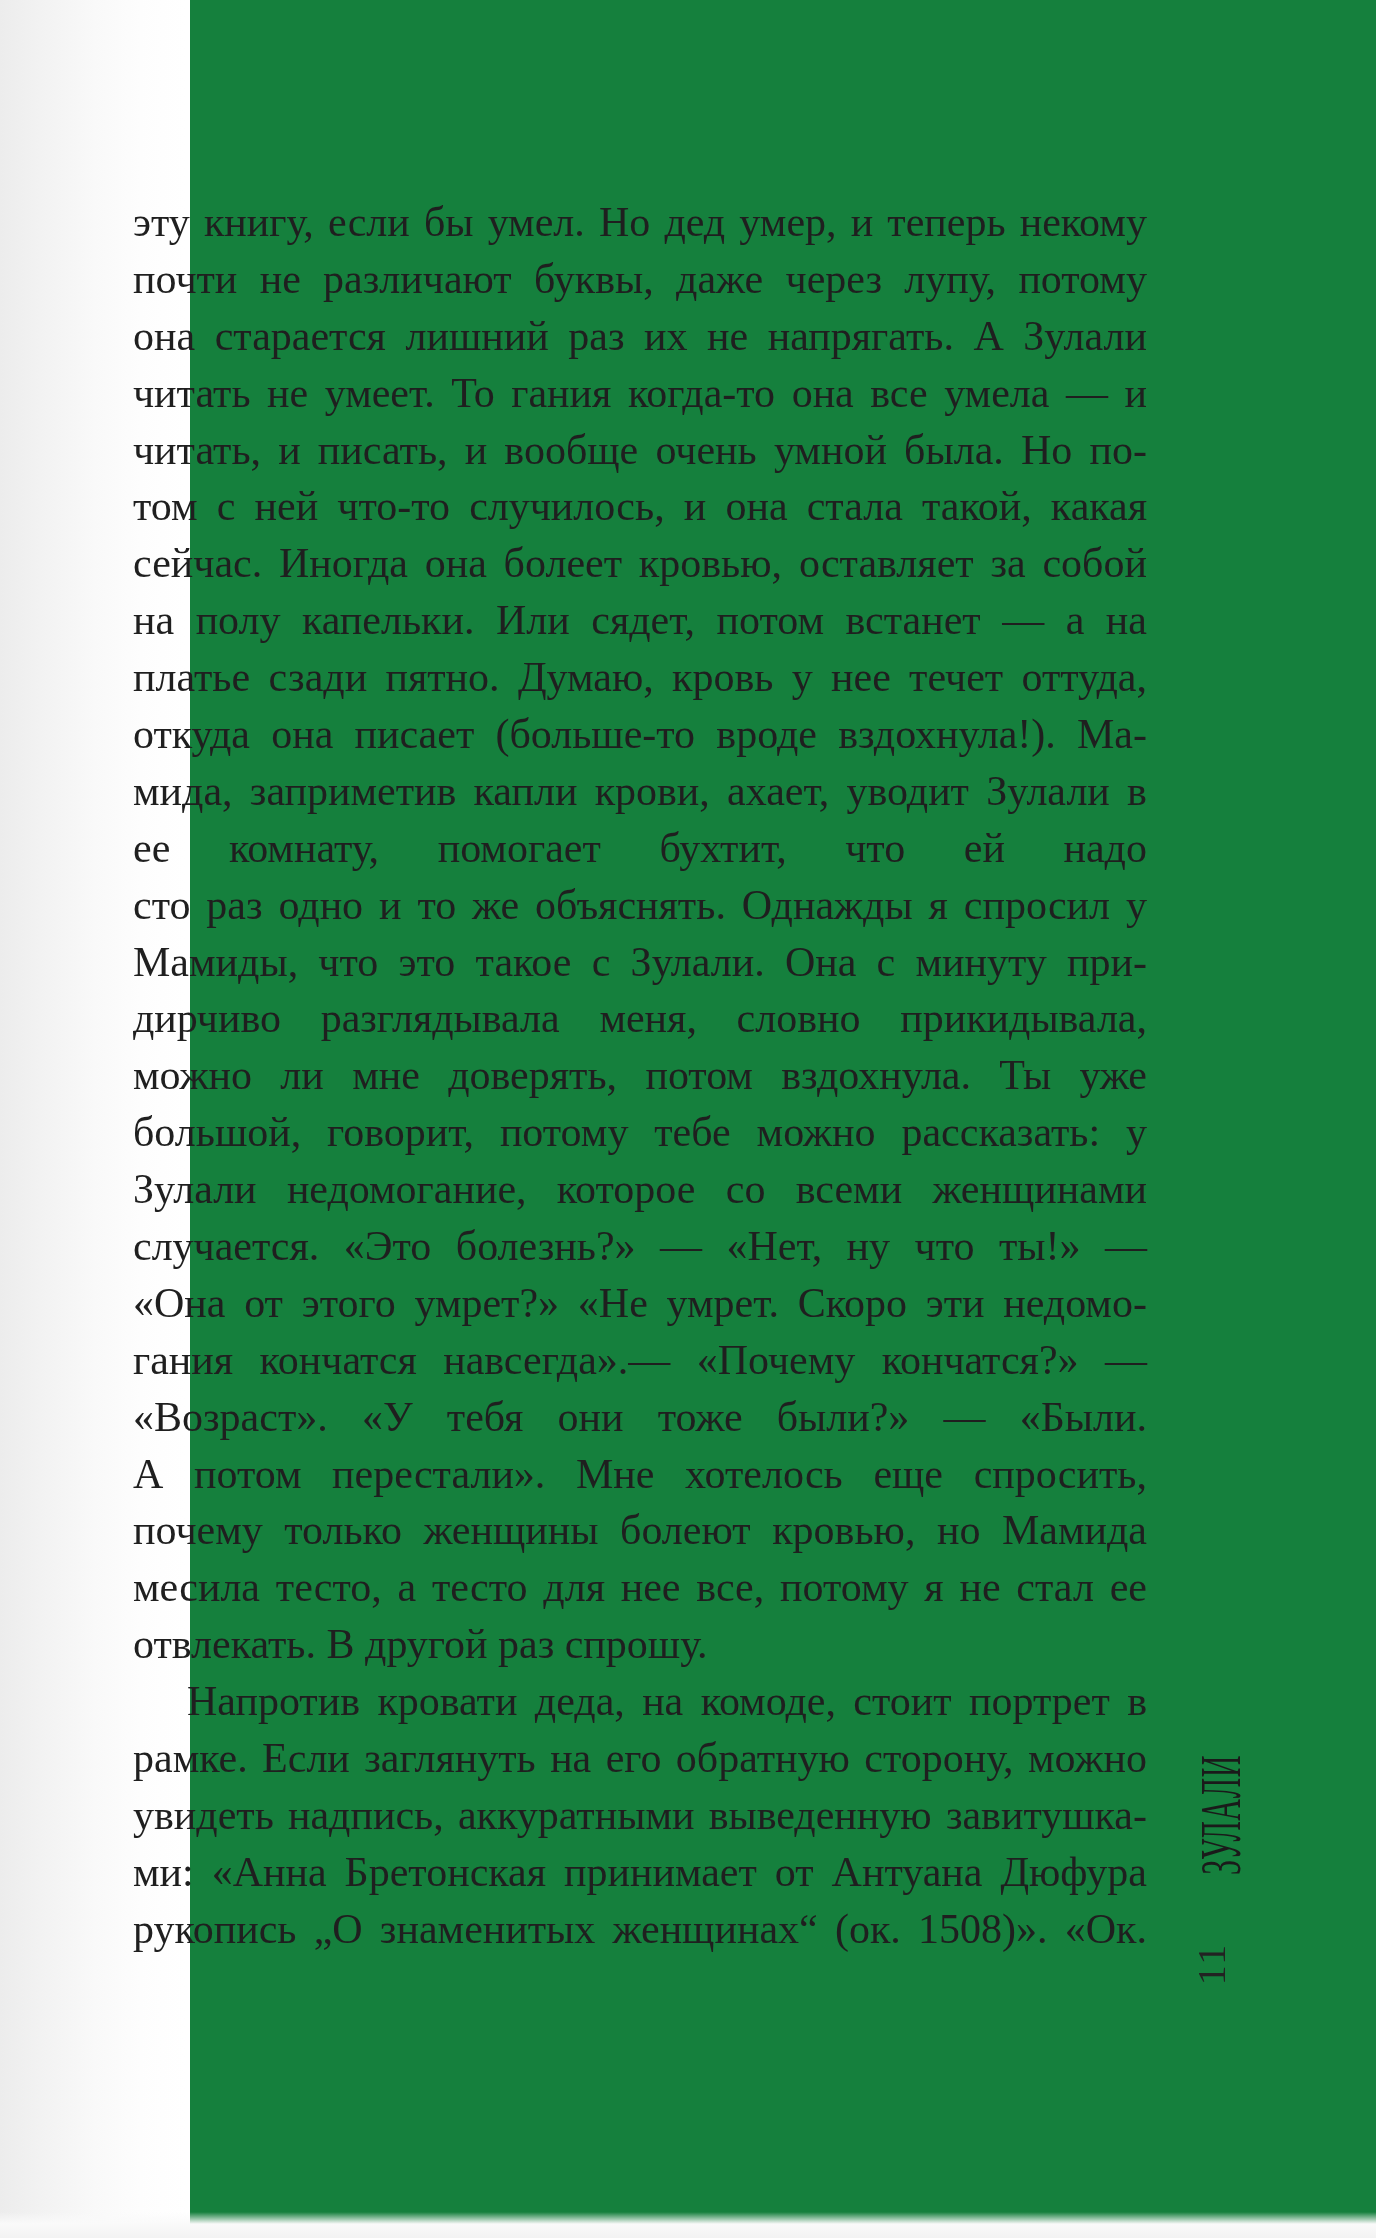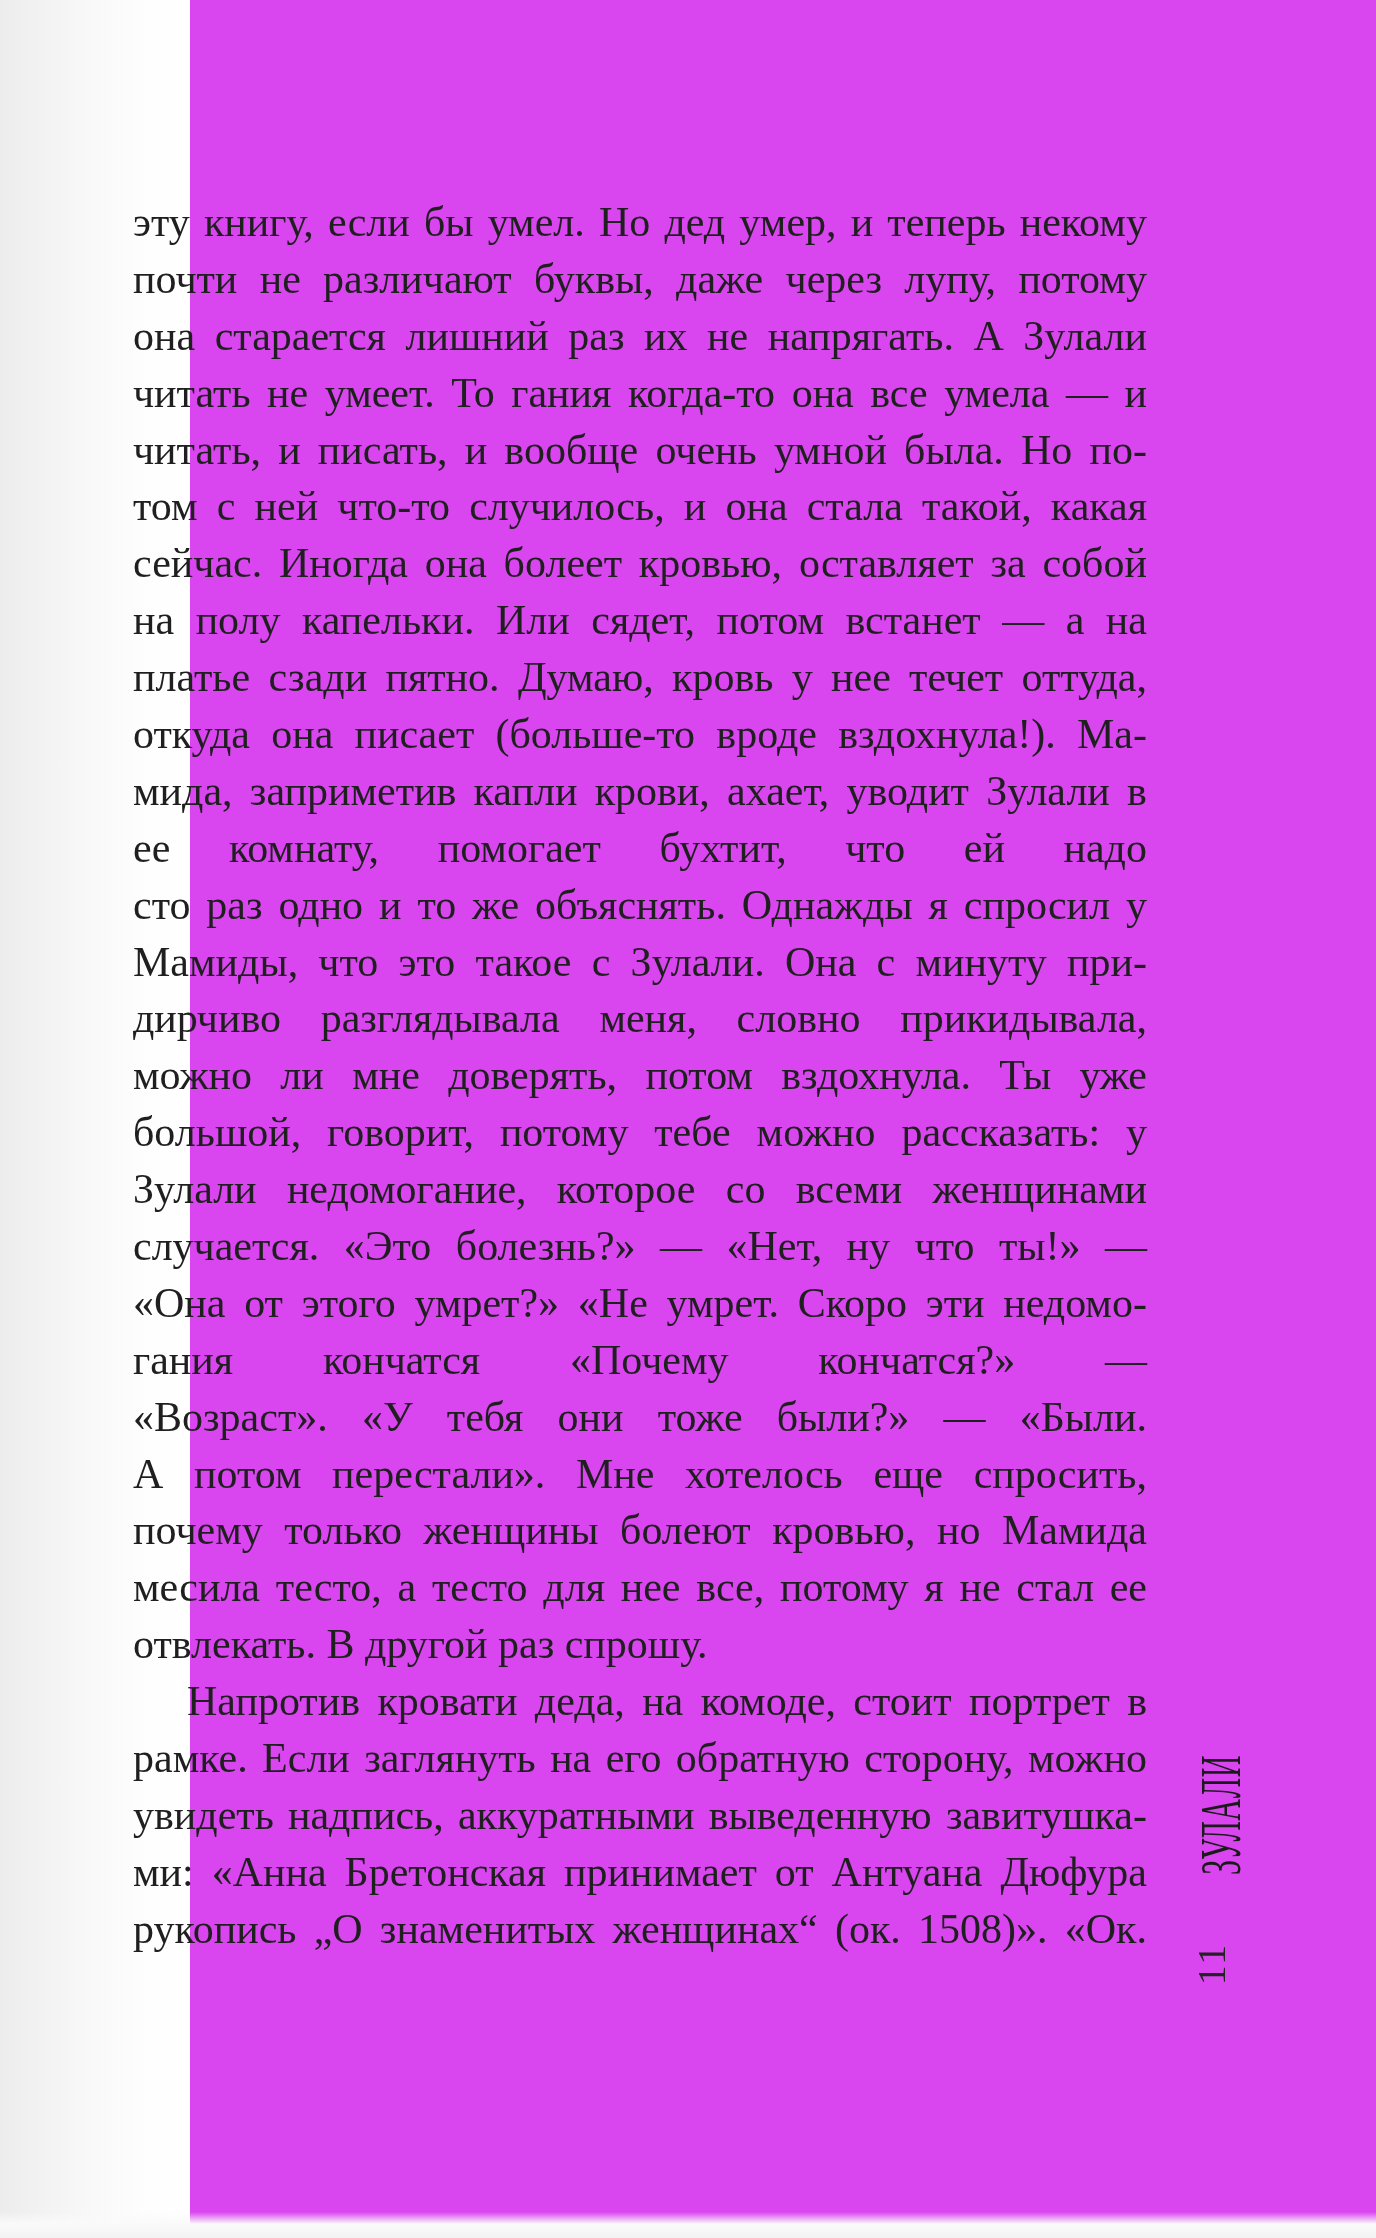--- a/index.html
+++ b/index.html
@@ -1,19 +1,19 @@
 <!DOCTYPE html>
 <html><head>
 <meta charset="utf-8">
 <style>
   html,body { margin:0; padding:0; background:#ffffff; }
   .page {
     position:relative;
     width:1376px; height:2238px;
-    background:#d946ef;
+    background:#15803d;
     overflow:hidden;
     font-family:"Liberation Serif", serif;
     color:#1f1f1f;
   }
   
   .edge-left {
     position:absolute; left:0; top:0; bottom:0; width:190px;
     background:linear-gradient(to right,
       #ececec 0px, #f2f2f2 40px, #f9f9f9 95px, #fdfdfd 140px, #ffffff 185px);
     pointer-events:none;
@@ -269,20 +269,21 @@
         <span>умрет?»</span>
         <span>«Не</span>
         <span>умрет.</span>
         <span>Скоро</span>
         <span>эти</span>
         <span>недомо-</span>
       </div>
       <div class="line j">
         <span>гания</span>
         <span>кончатся</span>
+        <span>навсегда».—</span>
         <span>«Почему</span>
         <span>кончатся?»</span>
         <span>—</span>
       </div>
       <div class="line j">
         <span>«Возраст».</span>
         <span>«У</span>
         <span>тебя</span>
         <span>они</span>
         <span>тоже</span>

